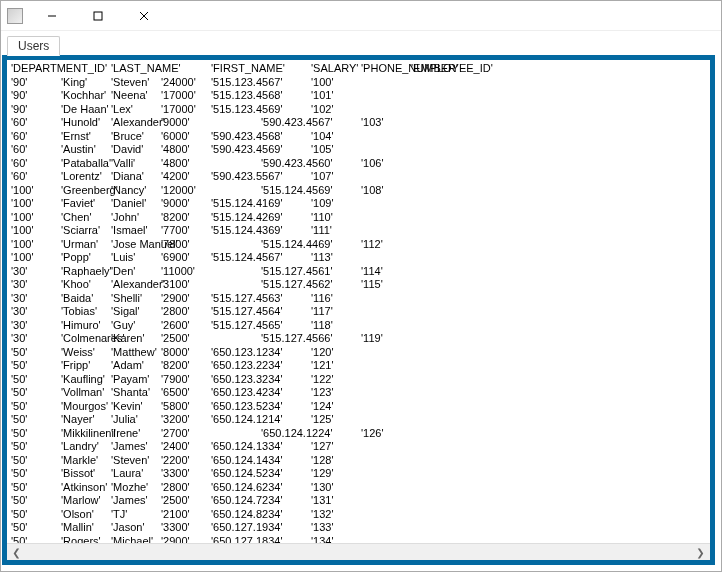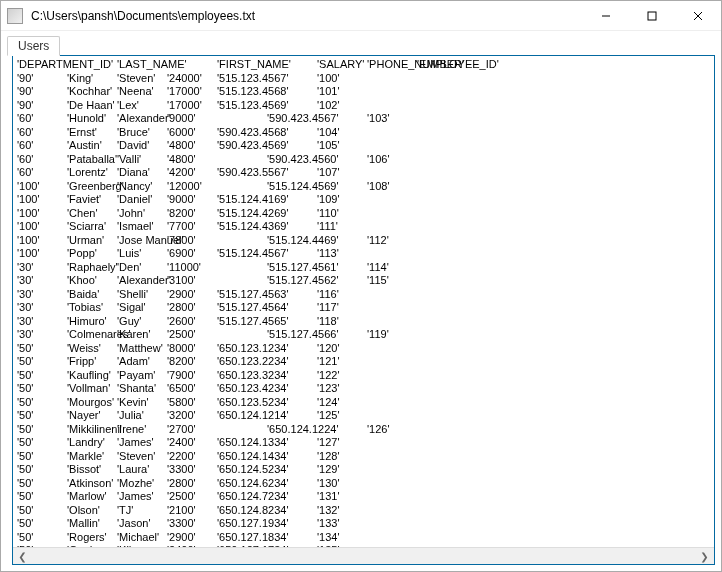--- a/index.html
+++ b/index.html
@@ -55,22 +55,22 @@
     border: 1px solid #ccc;
     border-bottom: 1px solid #fff;
     padding: 2px 10px;
     background: #fff;
     position: relative;
     top: 1px;
     border-radius: 2px 2px 0 0;
   }
 
   .content-frame {
-    margin: 0 6px 6px 11px;
-    border: 1px solid #0369a1;
+    margin: 0 6px 6px 1px;
+    border: 5px solid #0369a1;
     height: calc(100% - 30px - 24px - 6px);
     display: flex;
     flex-direction: column;
   }
   .text-area {
     flex: 1;
     overflow: auto;
     font-family: "Segoe UI", Tahoma, sans-serif;
     font-size: 11px;
     line-height: 13.5px;
@@ -97,21 +97,20 @@
   
   .text-area::-webkit-scrollbar { width: 17px; }
   .text-area::-webkit-scrollbar-track { background:#f0f0f0; }
   .text-area::-webkit-scrollbar-thumb { background:#c2c2c2; border:1px solid #f0f0f0; }
 </style>
 </head>
 <body>
 
 <div class="titlebar">
   <div class="icon"></div>
-  <div class="title">C:\Users\pansh\Documents\employees.txt</div>
   <div class="controls">
     <div class="min">
       <svg width="10" height="10">
           <line x1="1" y1="5" x2="9" y2="5" stroke="#000" stroke-width="1"></line>
         </svg>
     </div>
     <div class="max">
       <svg width="10" height="10">
           <rect x="1" y="1" width="8" height="8" fill="none" stroke="#000" stroke-width="1"></rect>
         </svg>

